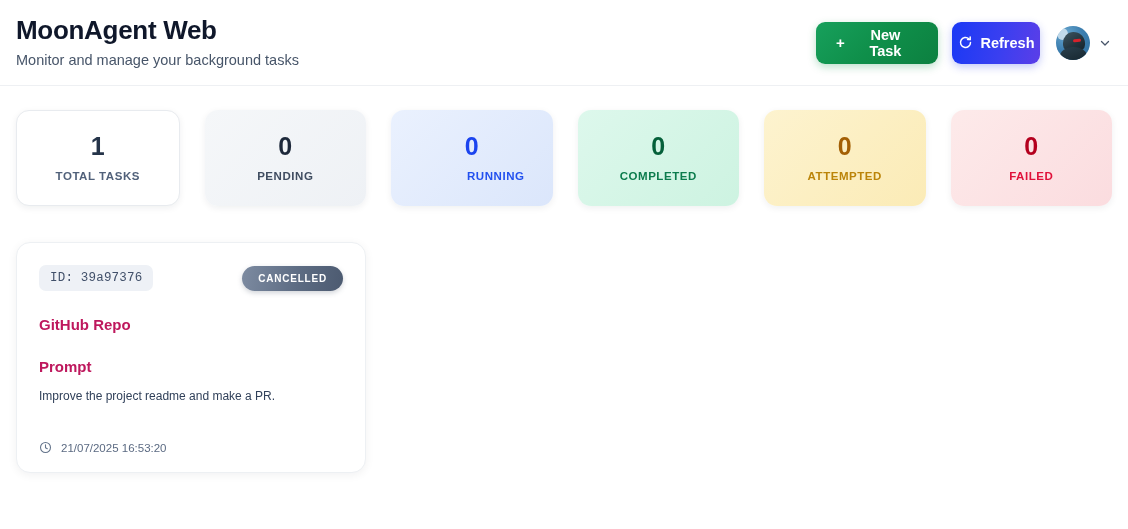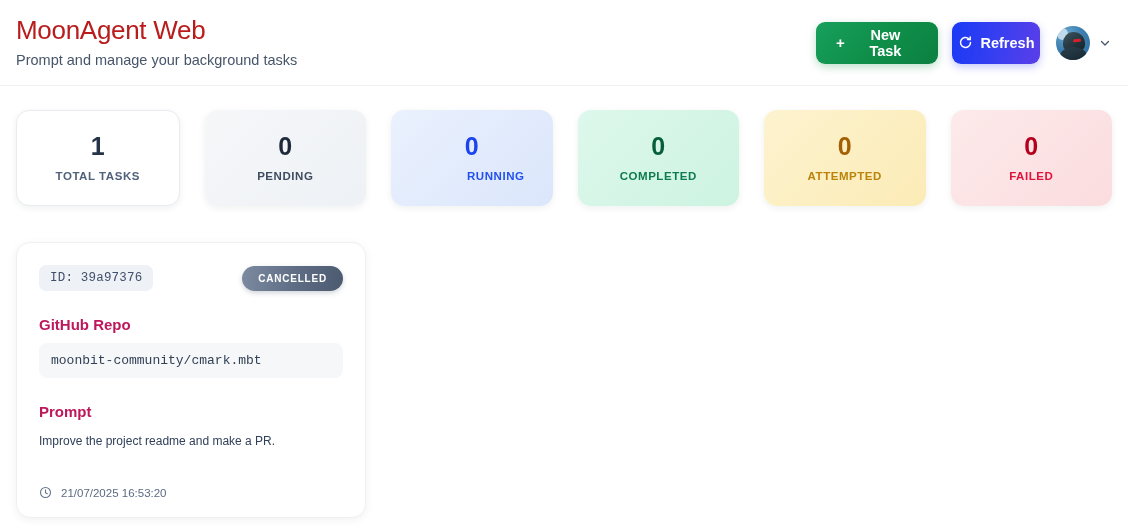--- a/index.html
+++ b/index.html
@@ -21,22 +21,22 @@
     background: #ffffff;
     border-bottom: 1px solid #eef0f3;
     display: flex;
     align-items: center;
     justify-content: space-between;
     padding: 0 16px 0 16px;
   }
   .brand { display: flex; flex-direction: column; justify-content: center; }
   .brand-title {
     font-size: 26px;
-    font-weight: normal;
-    color: #b91c1c;
+    font-weight: bold;
+    color: #0f172a;
     letter-spacing: -0.3px;
     line-height: 1.15;
   }
   .brand-sub {
     font-size: 14.5px;
     color: #475569;
     margin-top: 6px;
     line-height: 1.2;
   }
 
@@ -254,21 +254,21 @@
   }
   .clock-icon { width: 13px; height: 13px; display: inline-flex; color:#64748b; }
 </style>
 </head>
 <body>
 
 <div class="header">
 
   <div class="brand">
     <div class="brand-title">MoonAgent Web</div>
-    <div class="brand-sub">Prompt and manage your background tasks</div>
+    <div class="brand-sub">Monitor and manage your background tasks</div>
   </div>
 
   <div class="header-actions">
 
     <button class="btn btn-new">
       <span class="plus-icon">+</span>
       <span>New Task</span>
     </button>
 
     <button class="btn btn-refresh">
@@ -337,21 +337,20 @@
   <div class="task-grid">
 
     <div class="task-card">
 
       <div class="task-top">
         <span class="task-id">ID: 39a97376</span>
         <span class="task-status">CANCELLED</span>
       </div>
 
       <div class="field-label">GitHub Repo</div>
-      <div class="field-value-box">moonbit-community/cmark.mbt</div>
 
       <div class="field-label">Prompt</div>
       <div class="field-text">Improve the project readme and make a PR.</div>
 
       <div class="task-footer">
         <span class="clock-icon">
           <svg viewBox="0 0 24 24" width="13" height="13" fill="none" stroke="currentColor" stroke-width="2" stroke-linecap="round" stroke-linejoin="round">
             <circle cx="12" cy="12" r="9.2"></circle>
             <path d="M12 7v5.3l3.3 2"></path>
           </svg>

